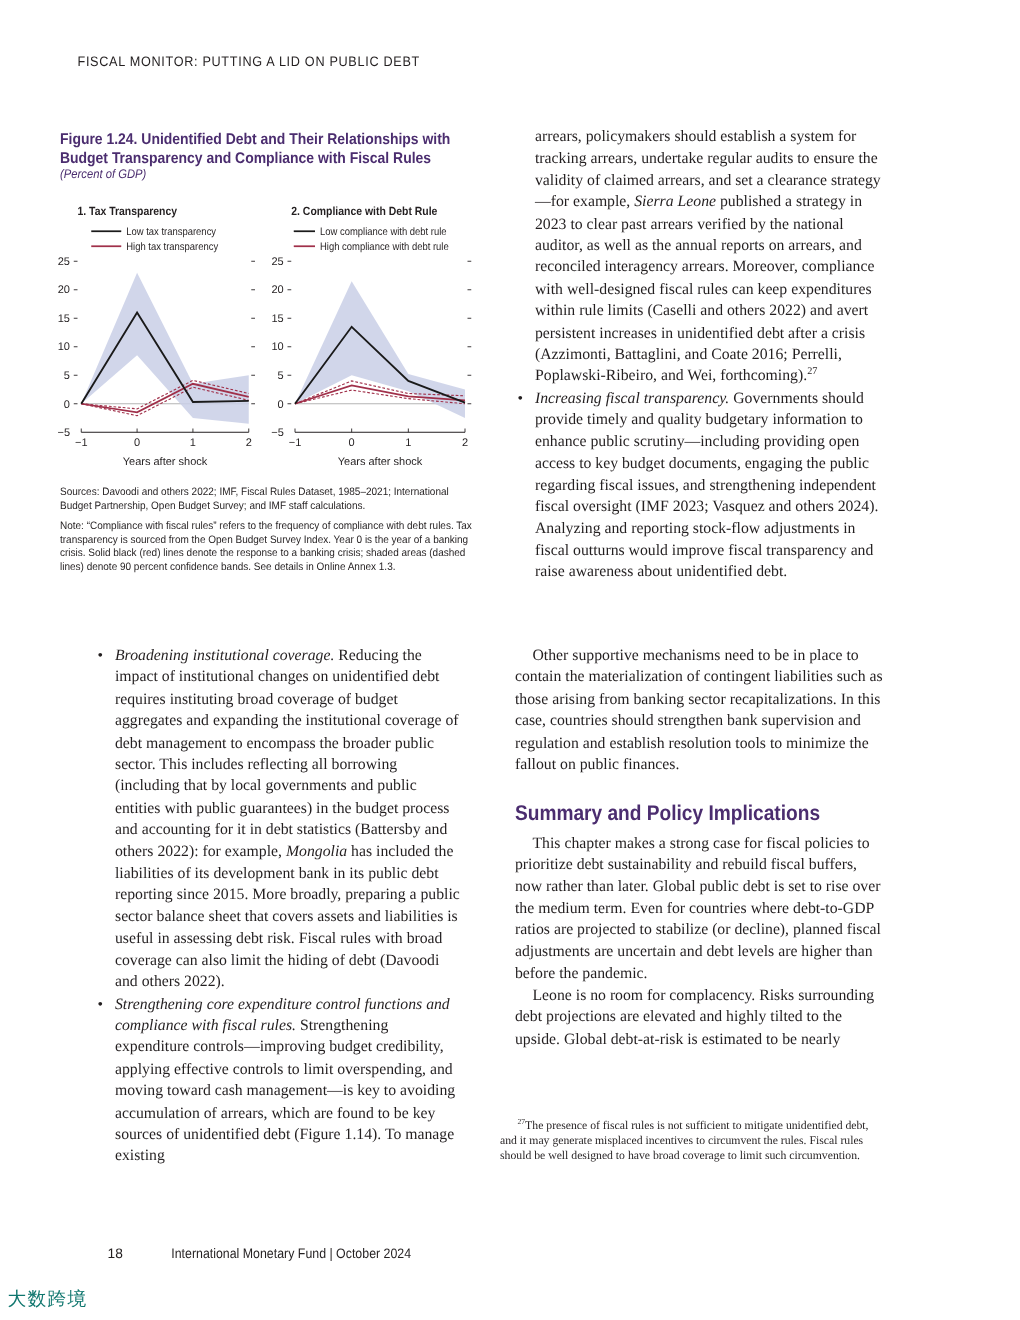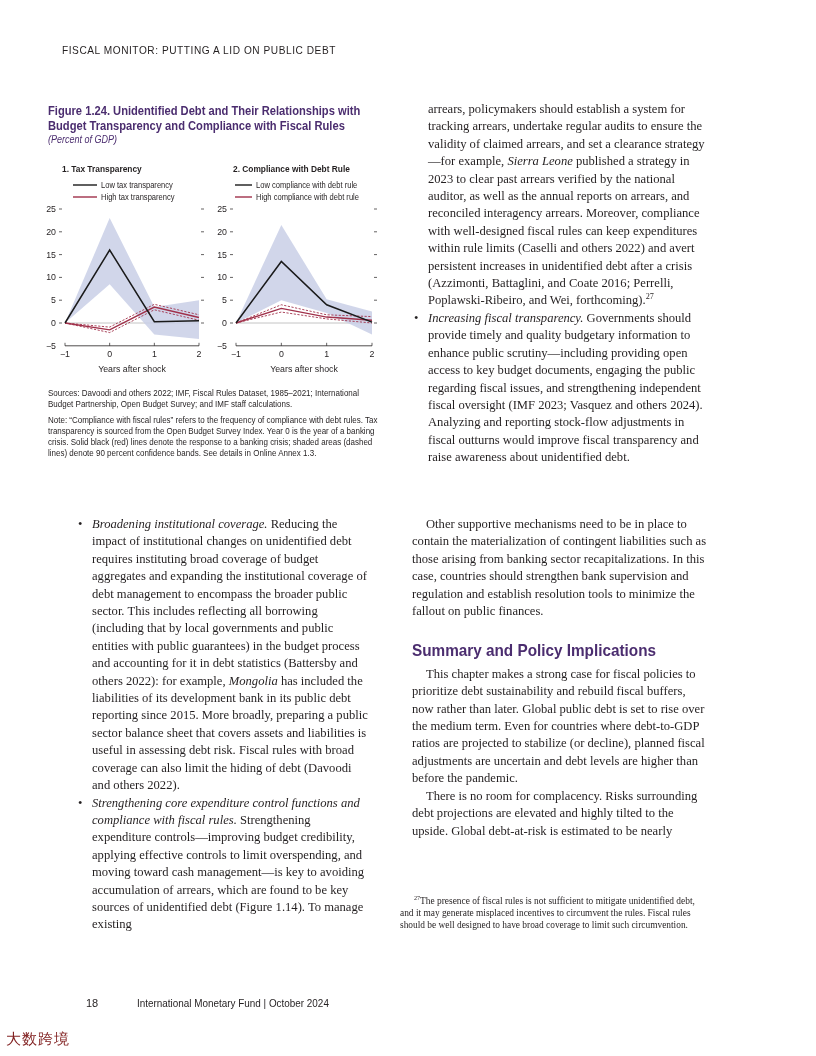--- a/index.html
+++ b/index.html
@@ -18,21 +18,21 @@
   .col-right-bottom { left: 400px; top: 516px; width: 296px; margin-left: 12px; }
   .bullet { position: relative; }
   .bullet::before { content: "\2022"; position: absolute; left: -14px; top: 0; }
   .indent { text-indent: 14px; }
   .section-head { font-family: "Liberation Sans", sans-serif; font-weight: bold; font-size: 17px; color: #4b2d6f; margin: 22px 0 6px 0 !important; transform: scaleX(0.9); transform-origin: left top; white-space: nowrap; }
   .footnote { position: absolute; left: 400px; top: 895px; width: 300px; font-size: 9.4px; line-height: 12px; }
   .footnote p { margin: 0; text-indent: 14px; }
   .folio { position: absolute; top: 997px; font-family: "Liberation Sans", sans-serif; font-size: 11px; color: #231f20; }
   .folio-num { left: 86px; }
   .folio-text { left: 137px; transform: scaleX(0.9); transform-origin: left top; white-space: nowrap; }
-  .watermark { position: absolute; left: 6px; top: 1030px; font-family: Liberation Serif, serif; font-size: 15px; color: #7f1d1d; letter-spacing: 1px; }
+  .watermark { position: absolute; left: 6px; top: 1030px; font-family: Liberation Serif, serif; font-size: 15px; color: #0f766e; letter-spacing: 1px; }
   sup { font-size: 0.65em; line-height: 0; }
 </style>
 </head>
 <body>
 
 <div class="running-head">FISCAL MONITOR: PUTTING A LID ON PUBLIC DEBT</div>
 
 <div class="fig-title">
   <div>Figure 1.24. Unidentified Debt and Their Relationships with</div>
   <div>Budget Transparency and Compliance with Fiscal Rules</div>
@@ -152,21 +152,21 @@
 
 <div class="col col-left">
   <p class="bullet"><em>Broadening institutional coverage.</em><span> Reducing the impact of institutional changes on unidentified debt requires instituting broad coverage of budget aggregates and expanding the institutional coverage of debt management to encompass the broader public sector. This includes reflecting all borrowing (including that by local governments and public entities with public guarantees) in the budget process and accounting for it in debt statistics (Battersby and others 2022): for example, </span><em>Mongolia</em><span> has included the liabilities of its development bank in its public debt reporting since 2015. More broadly, preparing a public sector balance sheet that covers assets and liabilities is useful in assessing debt risk. Fiscal rules with broad coverage can also limit the hiding of debt (Davoodi and others 2022).</span></p>
   <p class="bullet"><em>Strengthening core expenditure control functions and compliance with fiscal rules.</em><span> Strengthening expenditure controls—improving budget credibility, applying effective controls to limit overspending, and moving toward cash management—is key to avoiding accumulation of arrears, which are found to be key sources of unidentified debt (Figure 1.14). To manage existing</span></p>
 </div>
 
 <div class="col col-right-bottom">
   <p class="indent">Other supportive mechanisms need to be in place to contain the materialization of contingent liabilities such as those arising from banking sector recapitalizations. In this case, countries should strengthen bank supervision and regulation and establish resolution tools to minimize the fallout on public finances.</p>
   <p class="section-head">Summary and Policy Implications</p>
   <p class="indent">This chapter makes a strong case for fiscal policies to prioritize debt sustainability and rebuild fiscal buffers, now rather than later. Global public debt is set to rise over the medium term. Even for countries where debt-to-GDP ratios are projected to stabilize (or decline), planned fiscal adjustments are uncertain and debt levels are higher than before the pandemic.</p>
-  <p class="indent">There is no room for complacency. Risks surrounding debt projections are elevated and highly tilted to the upside. Global debt-at-risk is estimated to be nearly</p>
+  <p class="indent">Leone is no room for complacency. Risks surrounding debt projections are elevated and highly tilted to the upside. Global debt-at-risk is estimated to be nearly</p>
 </div>
 
 <div class="footnote">
   <p><sup>27</sup><span>The presence of fiscal rules is not sufficient to mitigate unidentified debt, and it may generate misplaced incentives to circumvent the rules. Fiscal rules should be well designed to have broad coverage to limit such circumvention.</span></p>
 </div>
 
 <div class="folio folio-num">18</div>
 <div class="folio folio-text">International Monetary Fund | October 2024</div>
 <div class="watermark">大数跨境</div>
 

